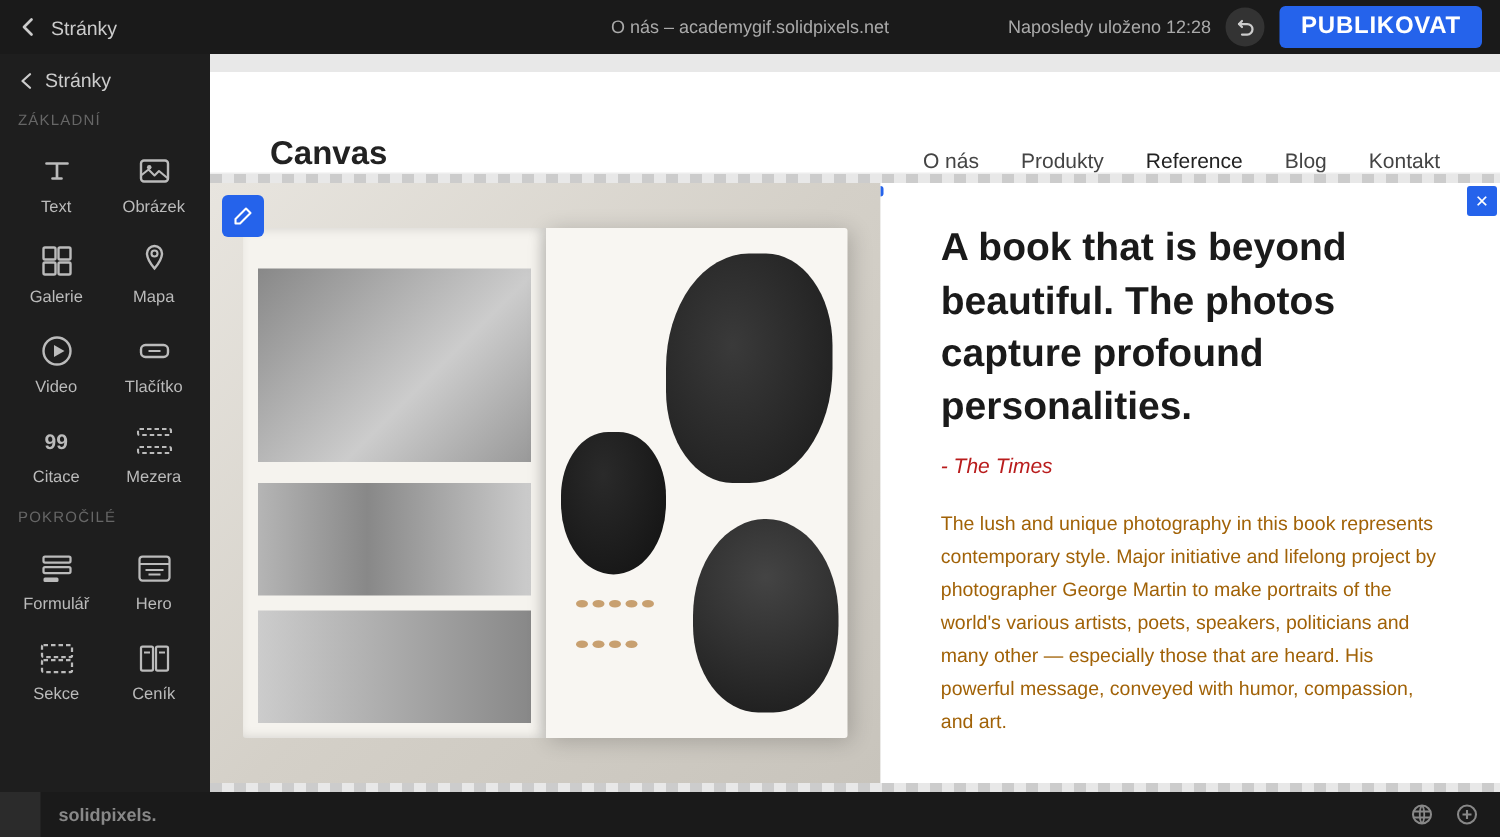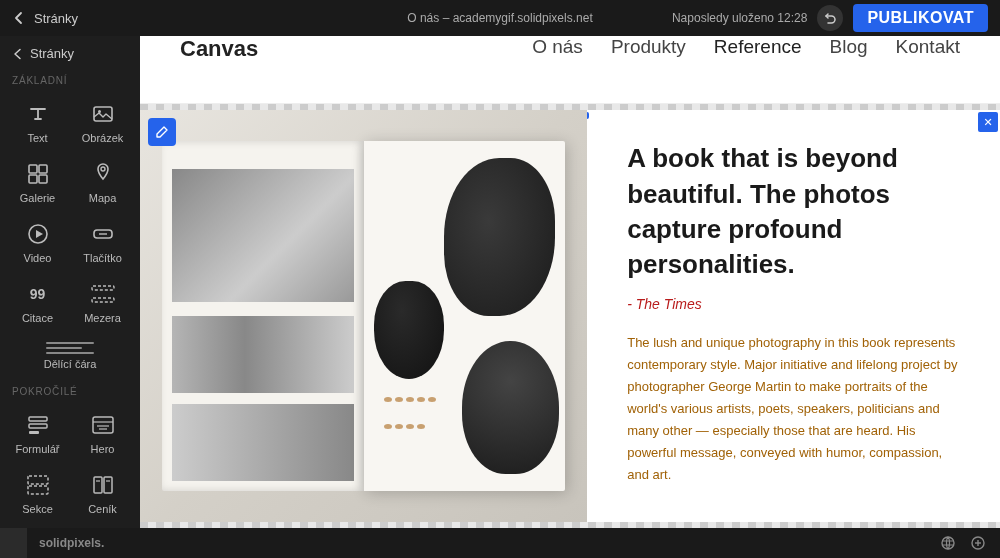--- a/index.html
+++ b/index.html
@@ -146,38 +146,39 @@
       flex-direction: column;
       overflow: hidden;
       position: relative;
     }
 
     
     .canvas-nav {
       background: white;
       height: 68px;
       display: flex;
-      align-items: flex-start;
+      align-items: flex-end;
       justify-content: space-between;
       padding: 0 40px;
       border-bottom: 1px solid #eee;
       flex-shrink: 0;
+      margin-top: 12px;
     }
     .canvas-logo {
       font-size: 22px;
       font-weight: 600;
       color: #222;
     }
     .canvas-nav-links {
       display: flex;
       gap: 28px;
       align-items: center;
     }
     .canvas-nav-link {
-      font-size: 19px;
+      font-size: 14px;
       color: #444;
       cursor: pointer;
       text-decoration: none;
     }
 
     
     .canvas-content {
       flex: 1;
       background: white;
       display: flex;
@@ -486,30 +487,20 @@
         <div class="sidebar-item-icon">
           <svg width="24" height="18" viewBox="0 0 24 18" fill="none">
             <rect x="1" y="1" width="22" height="4" rx="1" stroke="#bbb" stroke-width="1.4" stroke-dasharray="3 2"></rect>
             <rect x="1" y="13" width="22" height="4" rx="1" stroke="#bbb" stroke-width="1.4" stroke-dasharray="3 2"></rect>
           </svg>
         </div>
         <span class="sidebar-item-label">Mezera</span>
       </div>
     </div>
 
-    <div class="sidebar-grid">
-      <div class="sidebar-divider-item">
-        <div class="divider-lines">
-          <div class="divider-line"></div>
-          <div class="divider-line" style="width:36px;"></div>
-          <div class="divider-line"></div>
-        </div>
-        <span class="sidebar-item-label">Dělící čára</span>
-      </div>
-    </div>
 
     <div class="section-label">POKROČILÉ</div>
 
     <div class="sidebar-grid">
 
       <div class="sidebar-item">
         <div class="sidebar-item-icon">
           <svg width="24" height="24" viewBox="0 0 24 24" fill="none">
             <rect x="3" y="4" width="18" height="4" rx="1" stroke="#bbb" stroke-width="1.5"></rect>
             <rect x="3" y="11" width="18" height="4" rx="1" stroke="#bbb" stroke-width="1.5"></rect>

